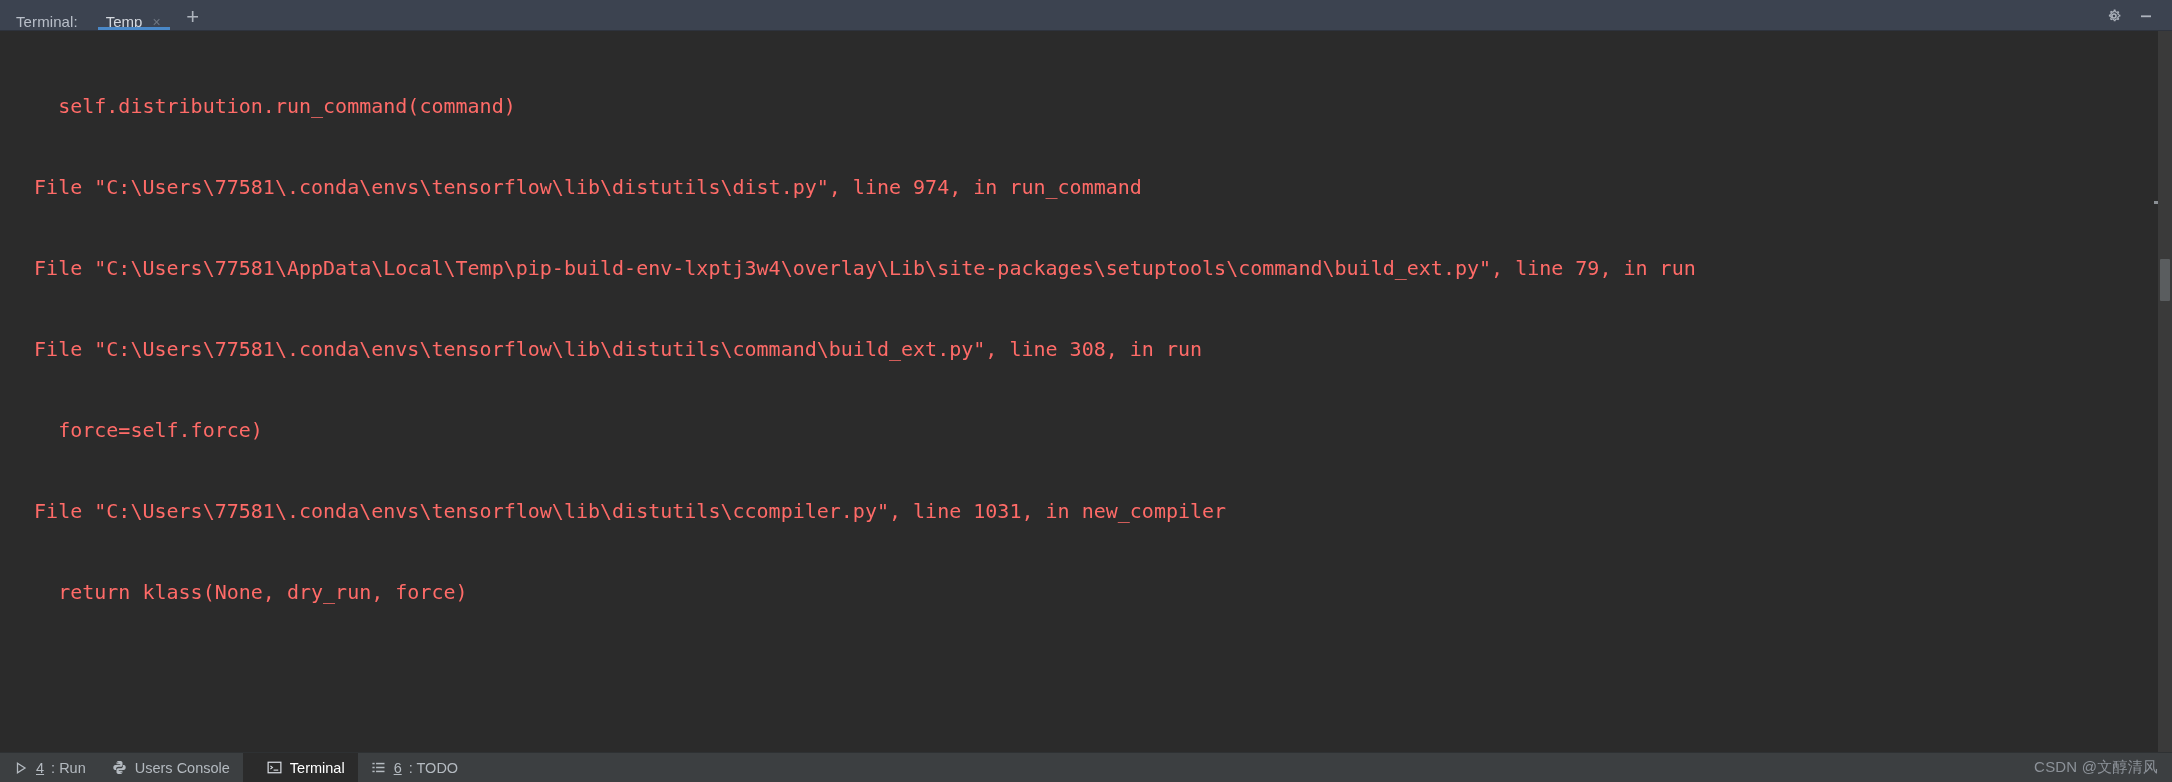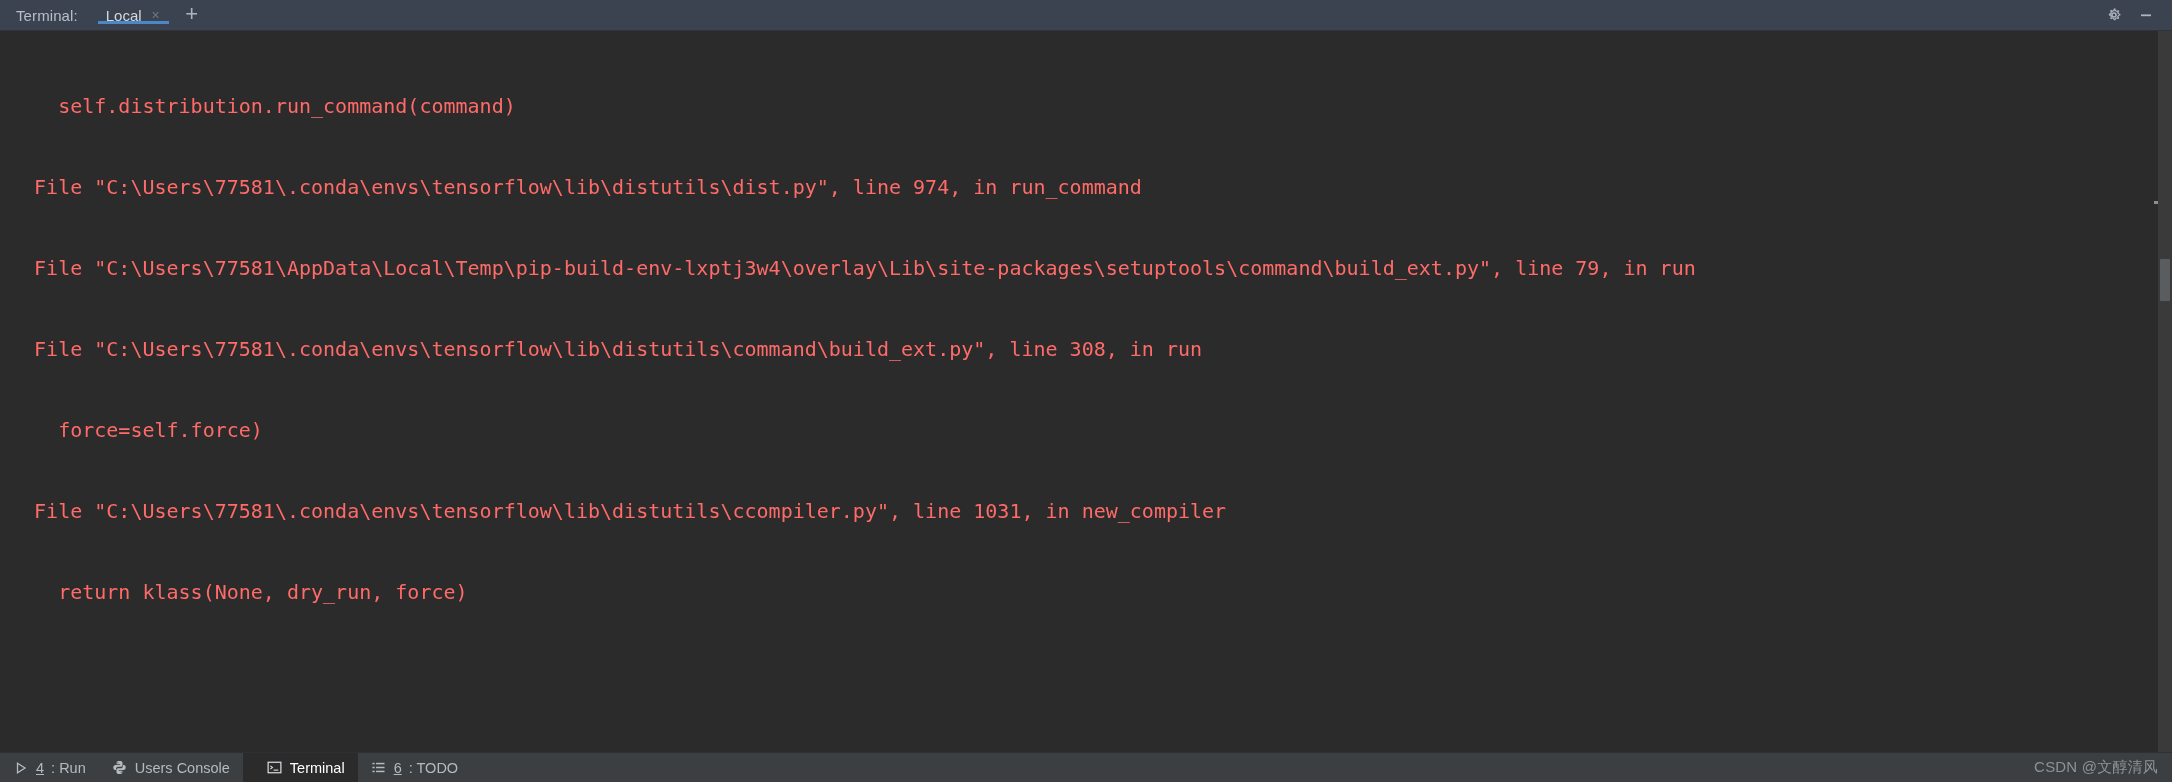--- a/index.html
+++ b/index.html
@@ -21,21 +21,21 @@
     background: #2b2b2b;
   }
 
   
   .tw-header {
     position: relative;
     height: 15px;
     min-height: 31px;
     background: #3c4350;
     display: flex;
-    align-items: center;
+    align-items: flex-end;
     border-bottom: 1px solid #2e333d;
   }
   .tw-title {
     display: flex;
     align-items: center;
     padding: 0 14px 0 16px;
     font-size: 15px;
     color: #b9bfc9;
     letter-spacing: .1px;
     white-space: nowrap;
@@ -186,21 +186,21 @@
 </style>
 </head>
 <body>
 
 <div id="app">
 
   <div class="tw-header">
     <div class="tw-title">Terminal:</div>
 
     <div class="tw-tab active">
-      <span>Local</span>
+      <span>Temp</span>
       <span class="tab-close">×</span>
     </div>
 
     <div class="tw-add">+</div>
 
     <div class="tw-spacer"></div>
 
     <div class="tw-actions">
       <div class="tw-icon-btn">
         <svg width="18" height="18" viewBox="0 0 18 18" aria-hidden="true">

